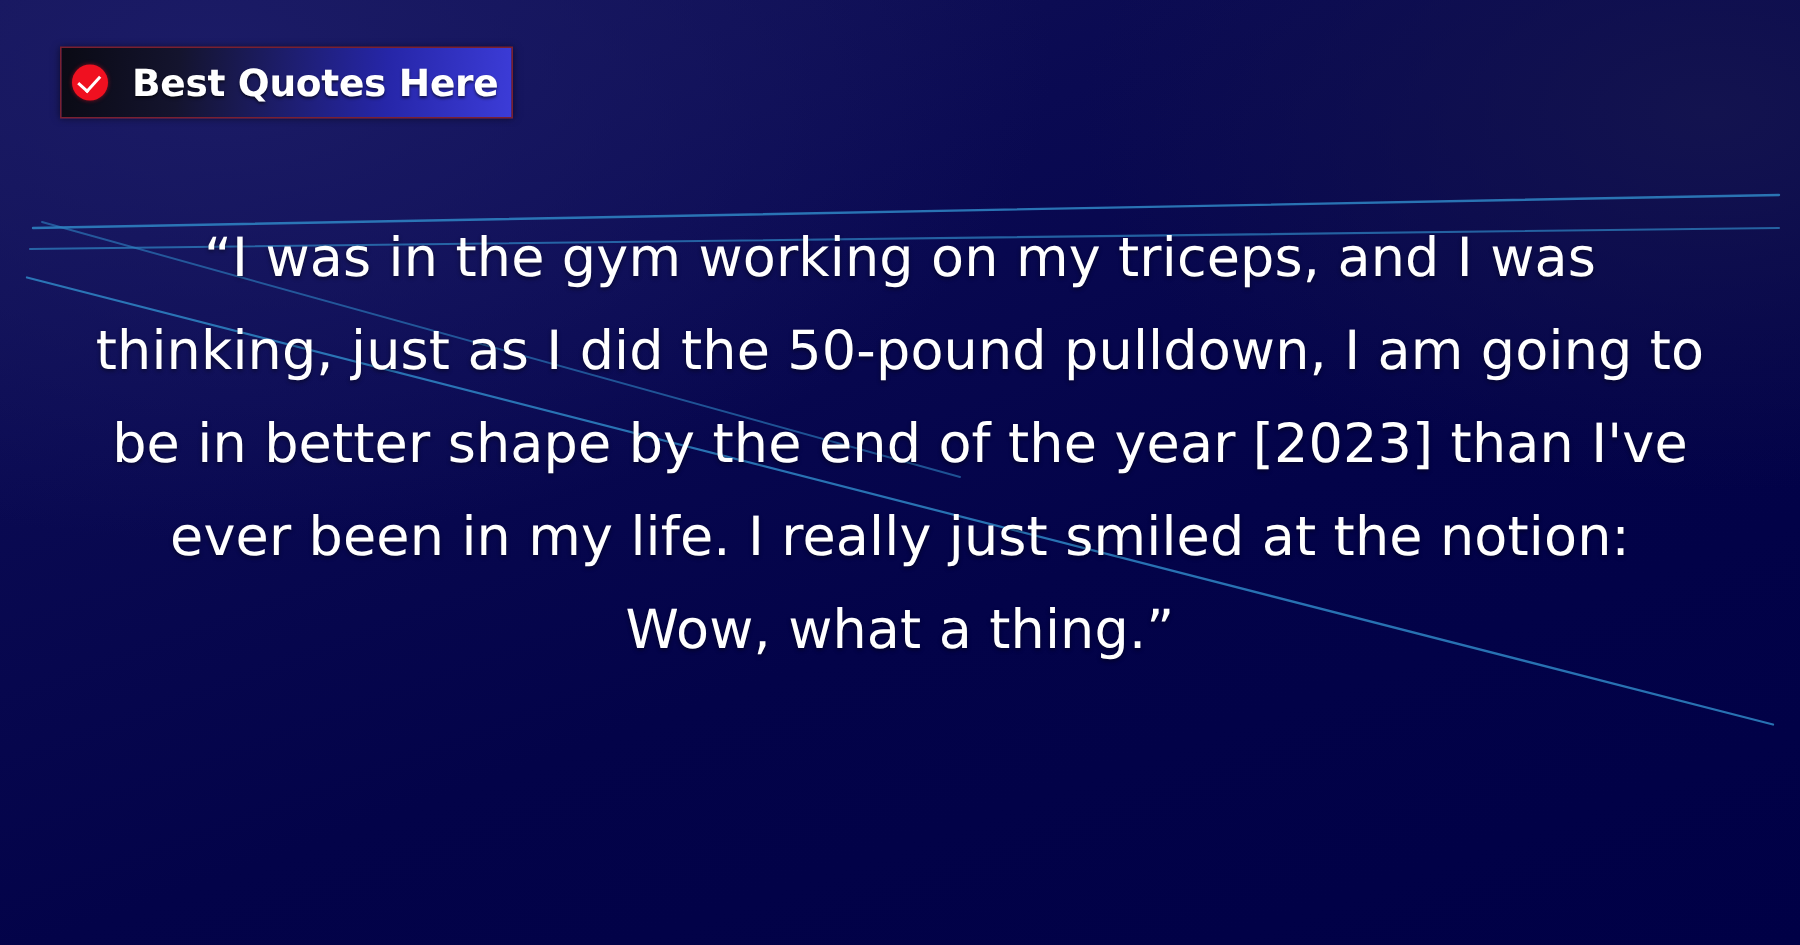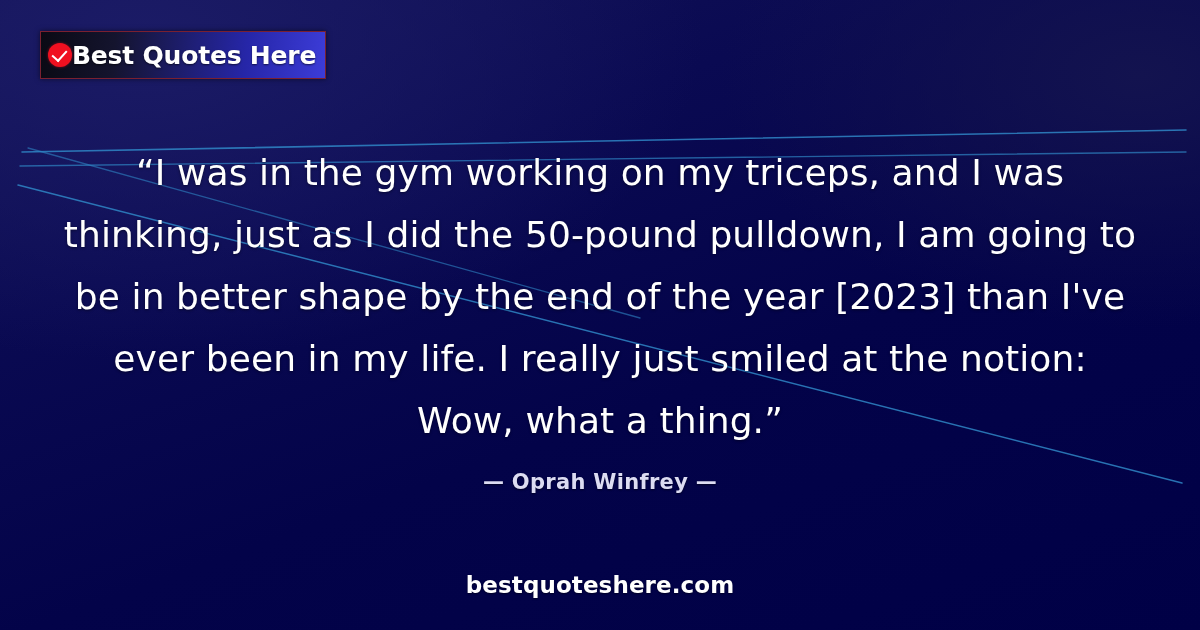--- a/index.html
+++ b/index.html
@@ -37,21 +37,21 @@
   }
 
   
   #logo {
     position:absolute;
     left:40px;
     top:31px;
     height:48px;
     display:flex;
     align-items:center;
-    gap:0;
+    gap:16px;
     padding:0 9px 0 7px;
     border:1px solid #7a2030;
     background:linear-gradient(95deg, #0a0a14 0%, #14142e 26%, #2626a8 72%, #3c3cd8 100%);
     box-shadow:0 0 5px rgba(0,0,0,.55);
   }
 
   #check-icon {
     width:24px;
     height:24px;
     flex:0 0 24px;
@@ -137,17 +137,15 @@
       </g>
   </svg>
 
   <div id="logo">
     <span id="check-icon"></span>
     <span id="logo-text">Best Quotes Here</span>
   </div>
 
   <div id="quote">“I was in the gym working on my triceps, and I was thinking, just as I did the 50-pound pulldown, I am going to be in better shape by the end of the year [2023] than I've ever been in my life. I really just smiled at the notion: Wow, what a thing.”</div>
 
-  <div id="attribution">— Oprah Winfrey —</div>
 
-  <div id="footer">bestquoteshere.com</div>
 
 </div>
 
 </body></html>

